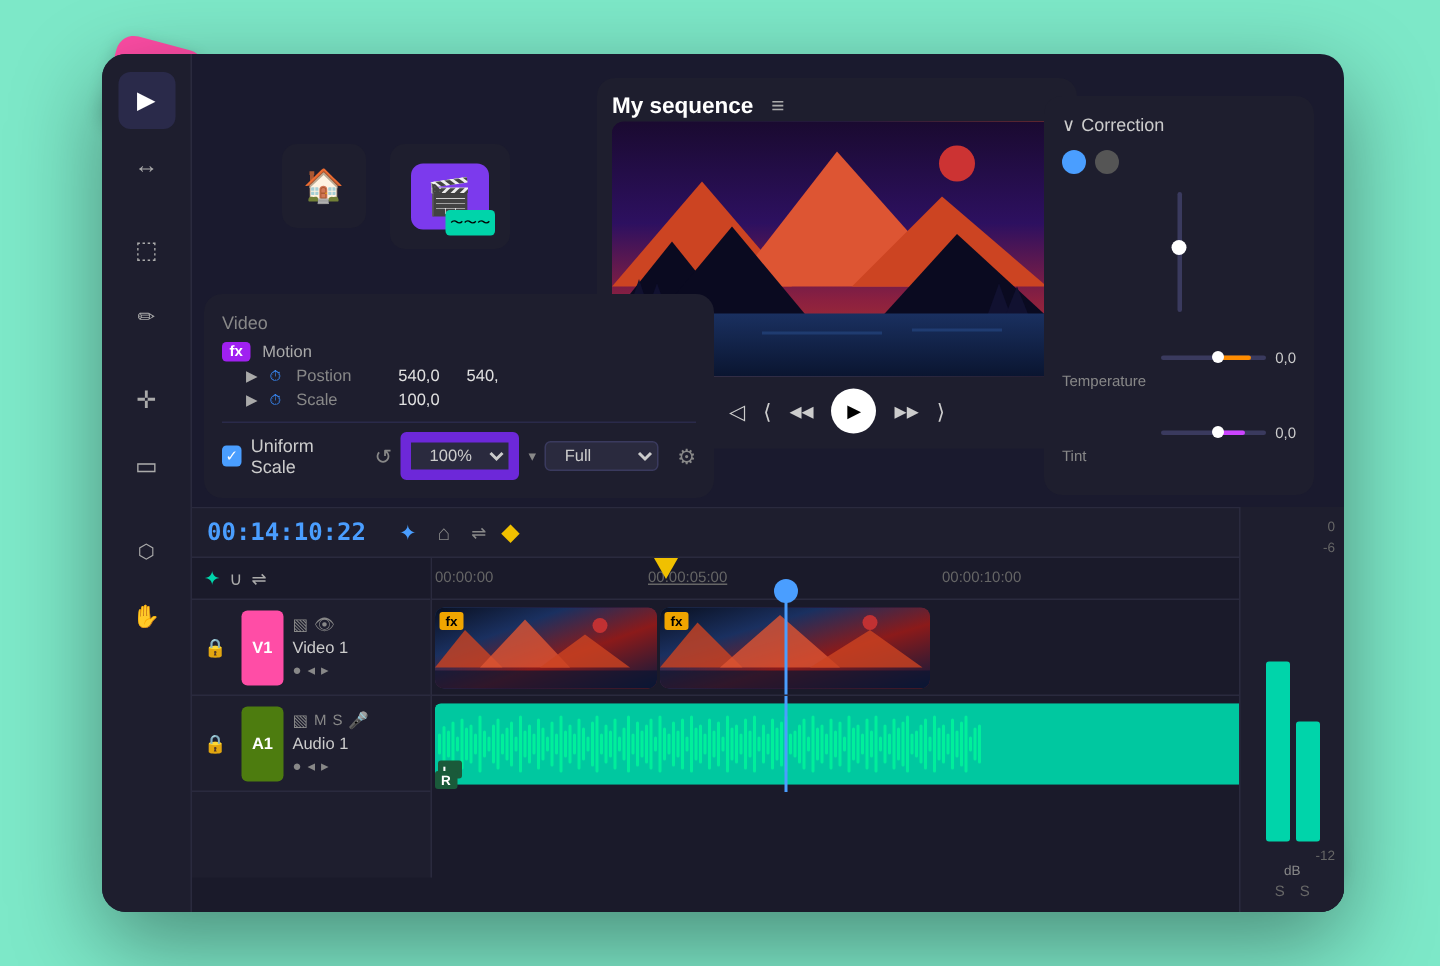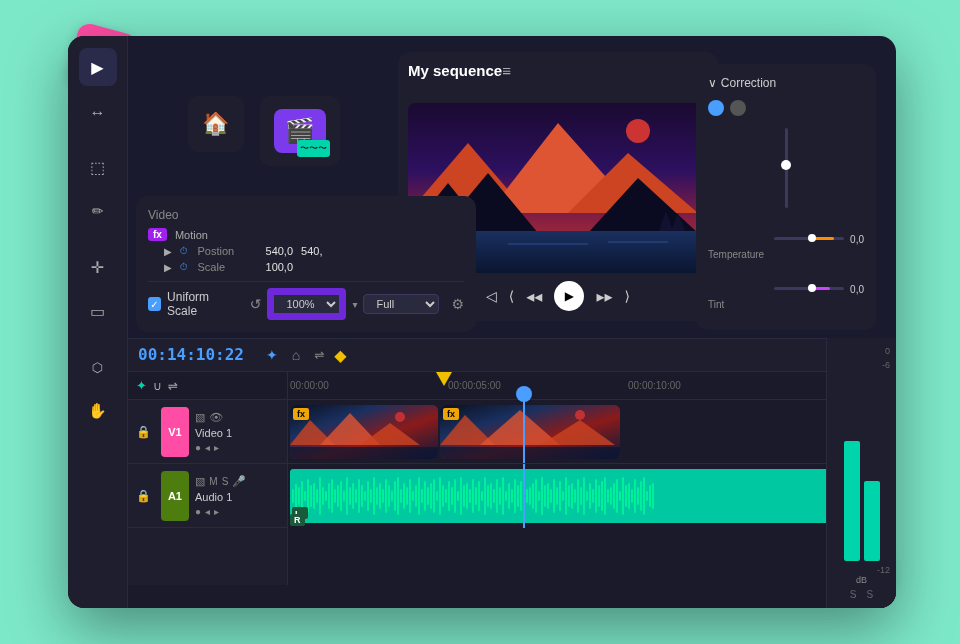--- a/index.html
+++ b/index.html
@@ -106,22 +106,22 @@
       border-radius: 12px;
       padding: 10px;
       z-index: 5;
     }
     .sequence-title {
       color: #fff;
       font-size: 15px;
       font-weight: 600;
       display: flex;
       align-items: center;
-      gap: 0;
-      margin-bottom: 24px;
+      gap: 12px;
+      margin-bottom: 2px;
     }
 
     
     .video-preview {
       width: 300px;
       height: 170px;
       border-radius: 8px;
       background: linear-gradient(160deg, #1a0a2e 0%, #2d1b4e 20%, #c0392b 40%, #e74c3c 50%, #f39c12 60%, #2c3e6e 70%, #1a3a6e 80%, #0a1a3e 100%);
       overflow: hidden;
       position: relative;
@@ -709,21 +709,21 @@
     <div class="prop-label">Video</div>
     <div class="prop-row">
       <span class="fx-badge">fx</span>
       <span style="color:#aaa; font-size:11px;">Motion</span>
     </div>
     <div class="prop-row" style="margin-left:16px;">
       <span style="color:#aaa; font-size:10px;">▶</span>
       <span style="color:#3a8fff; font-size:10px; margin-right:2px;">⏱</span>
       <span class="prop-name">Postion</span>
       <span class="prop-value">540,0</span>
-      <span class="prop-value" style="margin-left:0;">540,</span>
+      <span class="prop-value" style="margin-left:10px;">540,</span>
     </div>
     <div class="prop-row" style="margin-left:16px;">
       <span style="color:#aaa; font-size:10px;">▶</span>
       <span style="color:#3a8fff; font-size:10px; margin-right:2px;">⏱</span>
       <span class="prop-name">Scale</span>
       <span class="prop-value">100,0</span>
     </div>
     <div class="uniform-scale-row">
       <div class="checkbox-square">✓</div>
       <span style="color:#ccc; font-size:12px;">Uniform Scale</span>
@@ -839,21 +839,21 @@
               <span style="color:#888; font-size:10px; cursor:pointer;">▸</span>
             </div>
           </div>
         </div>
       </div>
 
       <div class="track-content">
 
         <div style="height:28px; background:#1a1a2a; border-bottom:1px solid #2a2a3e; position:relative;">
           <span style="position:absolute; left:2px; color:#666; font-size:10px; top:8px;">00:00:00</span>
-          <span style="position:absolute; left:160px; color:#666; font-size:10px; top:8px;">00:00:05:00</span>
+          <span style="position:absolute; left:144px; color:#666; font-size:10px; top:8px;text-decoration:underline;">00:00:05:00</span>
           <span style="position:absolute; left:340px; color:#666; font-size:10px; top:8px;">00:00:10:00</span>
 
           <div style="position:absolute; left:148px; top:0; width:0; height:0; border-left:8px solid transparent; border-right:8px solid transparent; border-top:14px solid #f0c000;"></div>
         </div>
 
         <div class="video-track-row">
 
           <div class="video-clip video-clip-1">
             <div class="fx-badge-clip">fx</div>
             <svg width="148" height="54" viewBox="0 0 148 54">

